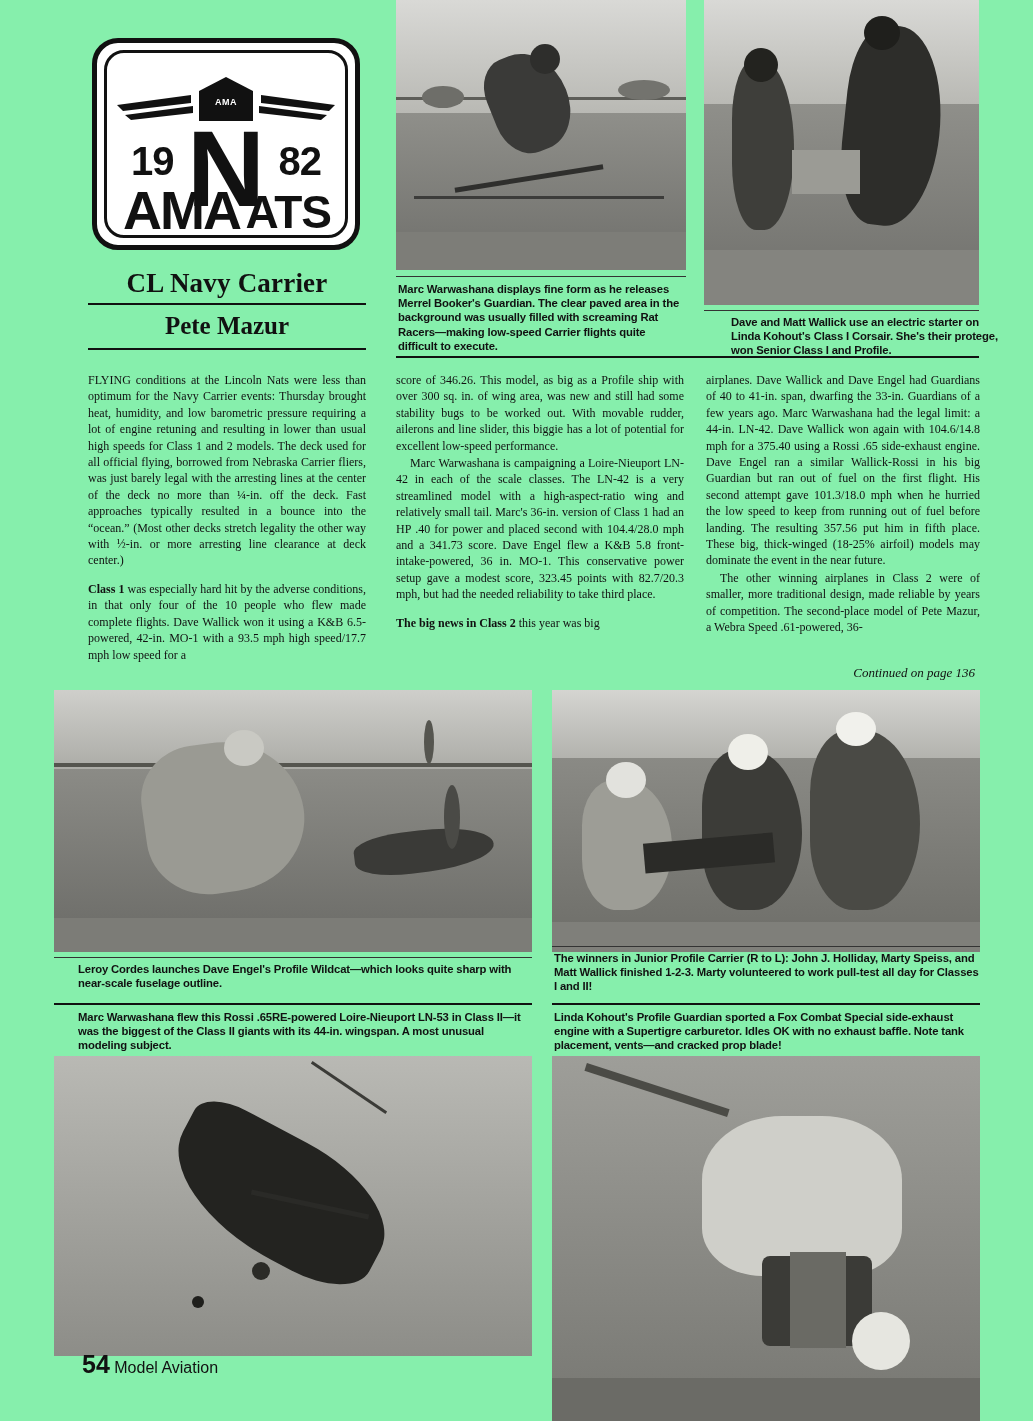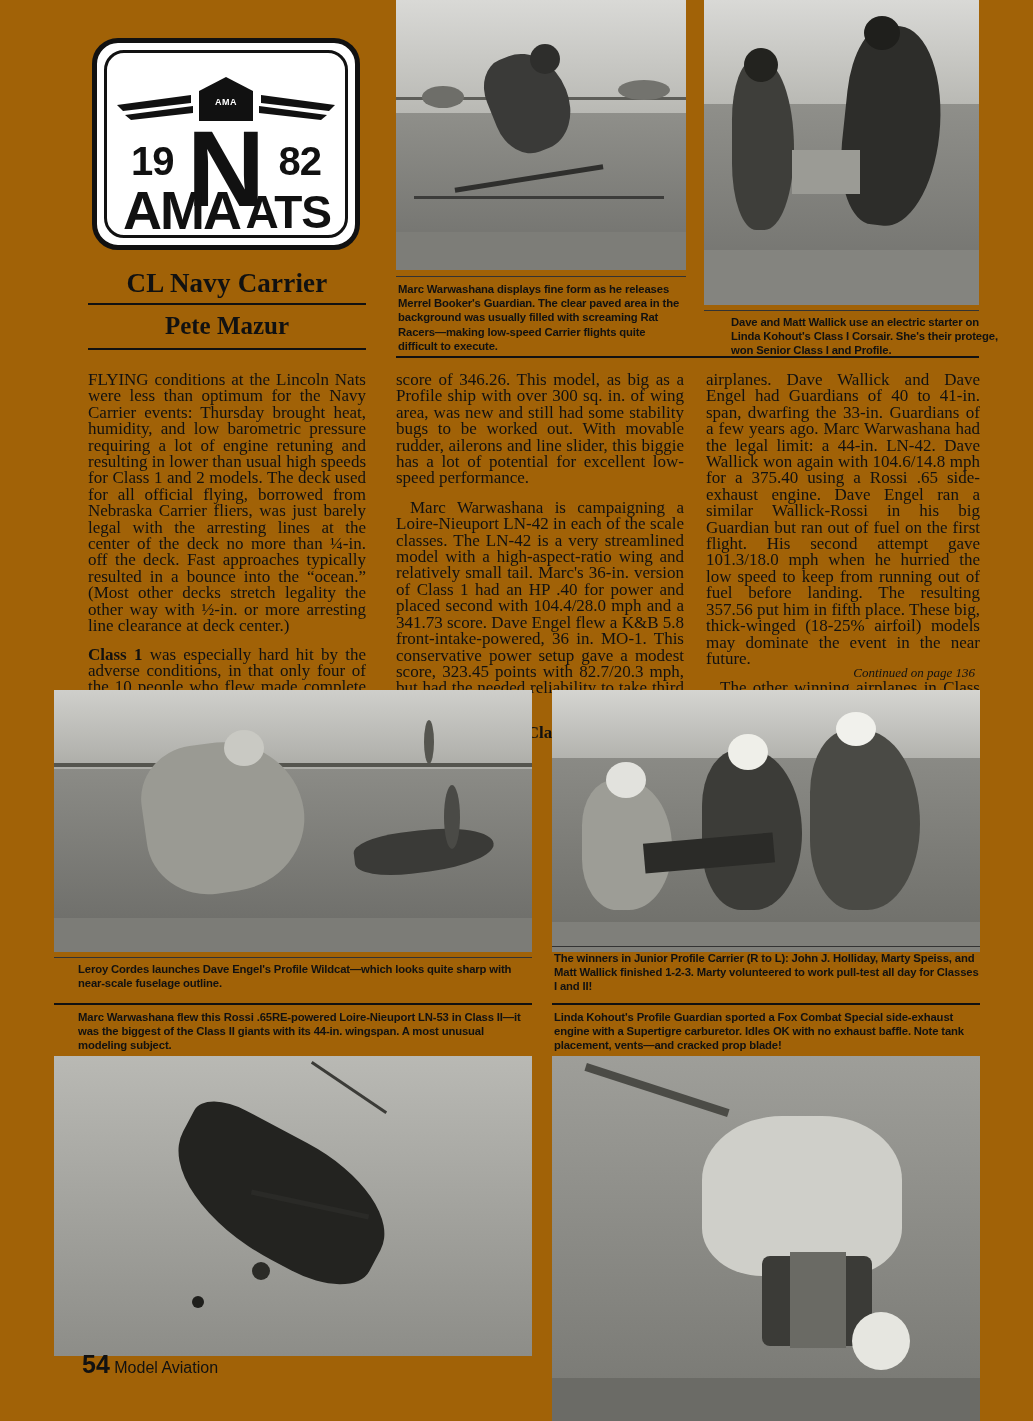--- a/index.html
+++ b/index.html
@@ -11,21 +11,21 @@
     width: 1033px;
     height: 1421px;
     position: relative;
     font-family: "Liberation Serif", serif;
     color: #111;
     overflow: hidden;
   }
   .page {
     position: absolute;
     inset: 0;
-    background: #a16207;
+    background: #86efac;
   }
 
   
   .logo-box {
     position: absolute;
     left: 92px; top: 38px;
     width: 268px; height: 212px;
     border: 5px solid #111;
     border-radius: 26px;
     background: #fff;
@@ -140,28 +140,28 @@
     font-weight: bold;
     line-height: 14.2px;
     color: #111;
     letter-spacing: -0.15px;
   }
 
   
   .col {
     position: absolute;
     font-family: "Liberation Serif", serif;
-    font-size: 17px;
+    font-size: 12px;
     line-height: 16.4px;
     text-align: justify;
     color: #111;
   }
   .col p { margin: 0 0 0 0; text-indent: 14px; }
   .col p.first { text-indent: 0; }
-  .col p + p { margin-top: 13px; }
+  .col p + p { margin-top: 1px; }
   .contd {
     position: absolute;
     font-family: "Liberation Serif", serif;
     font-style: italic;
     font-size: 13px;
     right: 58px;
     text-align: right;
   }
 
   

